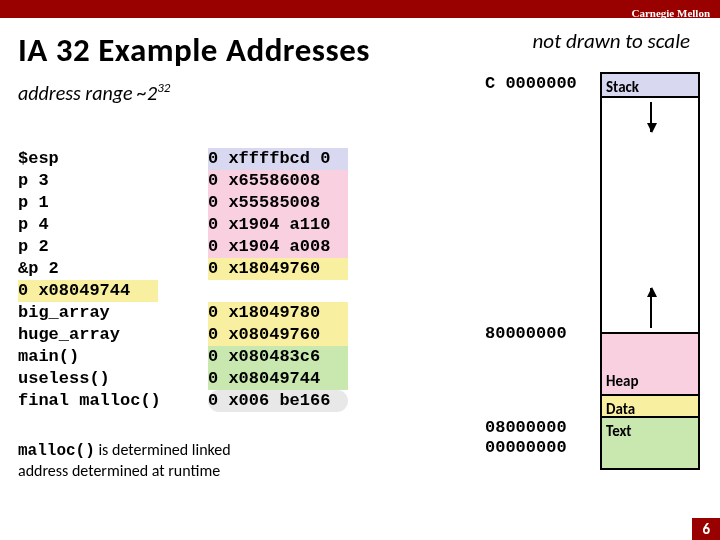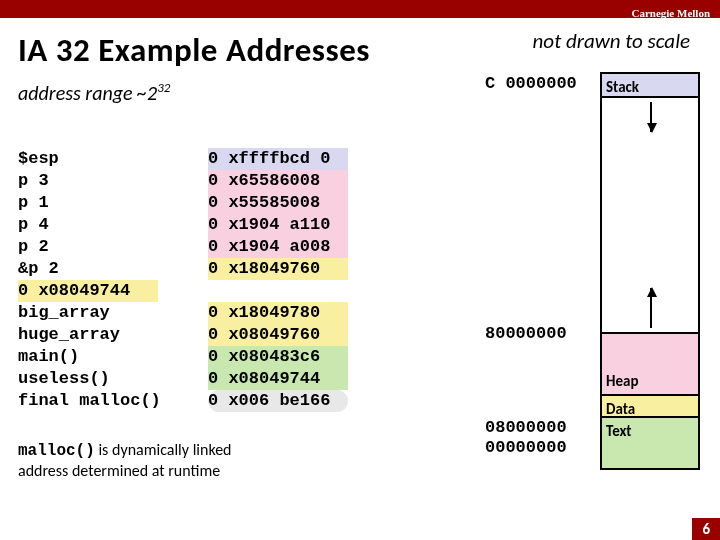--- a/index.html
+++ b/index.html
@@ -190,21 +190,21 @@
       <div class="c1">useless()</div>
       <div class="c2 bg-grn">0 x08049744</div>
     </div>
     <div class="row">
       <div class="c1">final malloc()</div>
       <div class="c2 bg-gray">0 x006 be166</div>
     </div>
   </div>
 
 <div class="note">
-  <span class="mono">malloc()</span><span> is dynamically linked</span><br>
+  <span class="mono">malloc()</span><span> is determined linked</span><br>
   <span>address determined at runtime</span>
 </div>
 
 <div class="diagram">
   <div class="addr" style="left:-10px; top:2px;">C 0000000</div>
   <div class="dbox bg-lav" style="top:0; height:26px;">Stack</div>
   <div class="dbox" style="top:24px; height:238px; background:#fff;"></div>
   <div class="arrow down" style="left:155px; top:30px; height:30px;"></div>
 
   <div class="addr" style="left:-10px; top:252px;">80000000</div>

